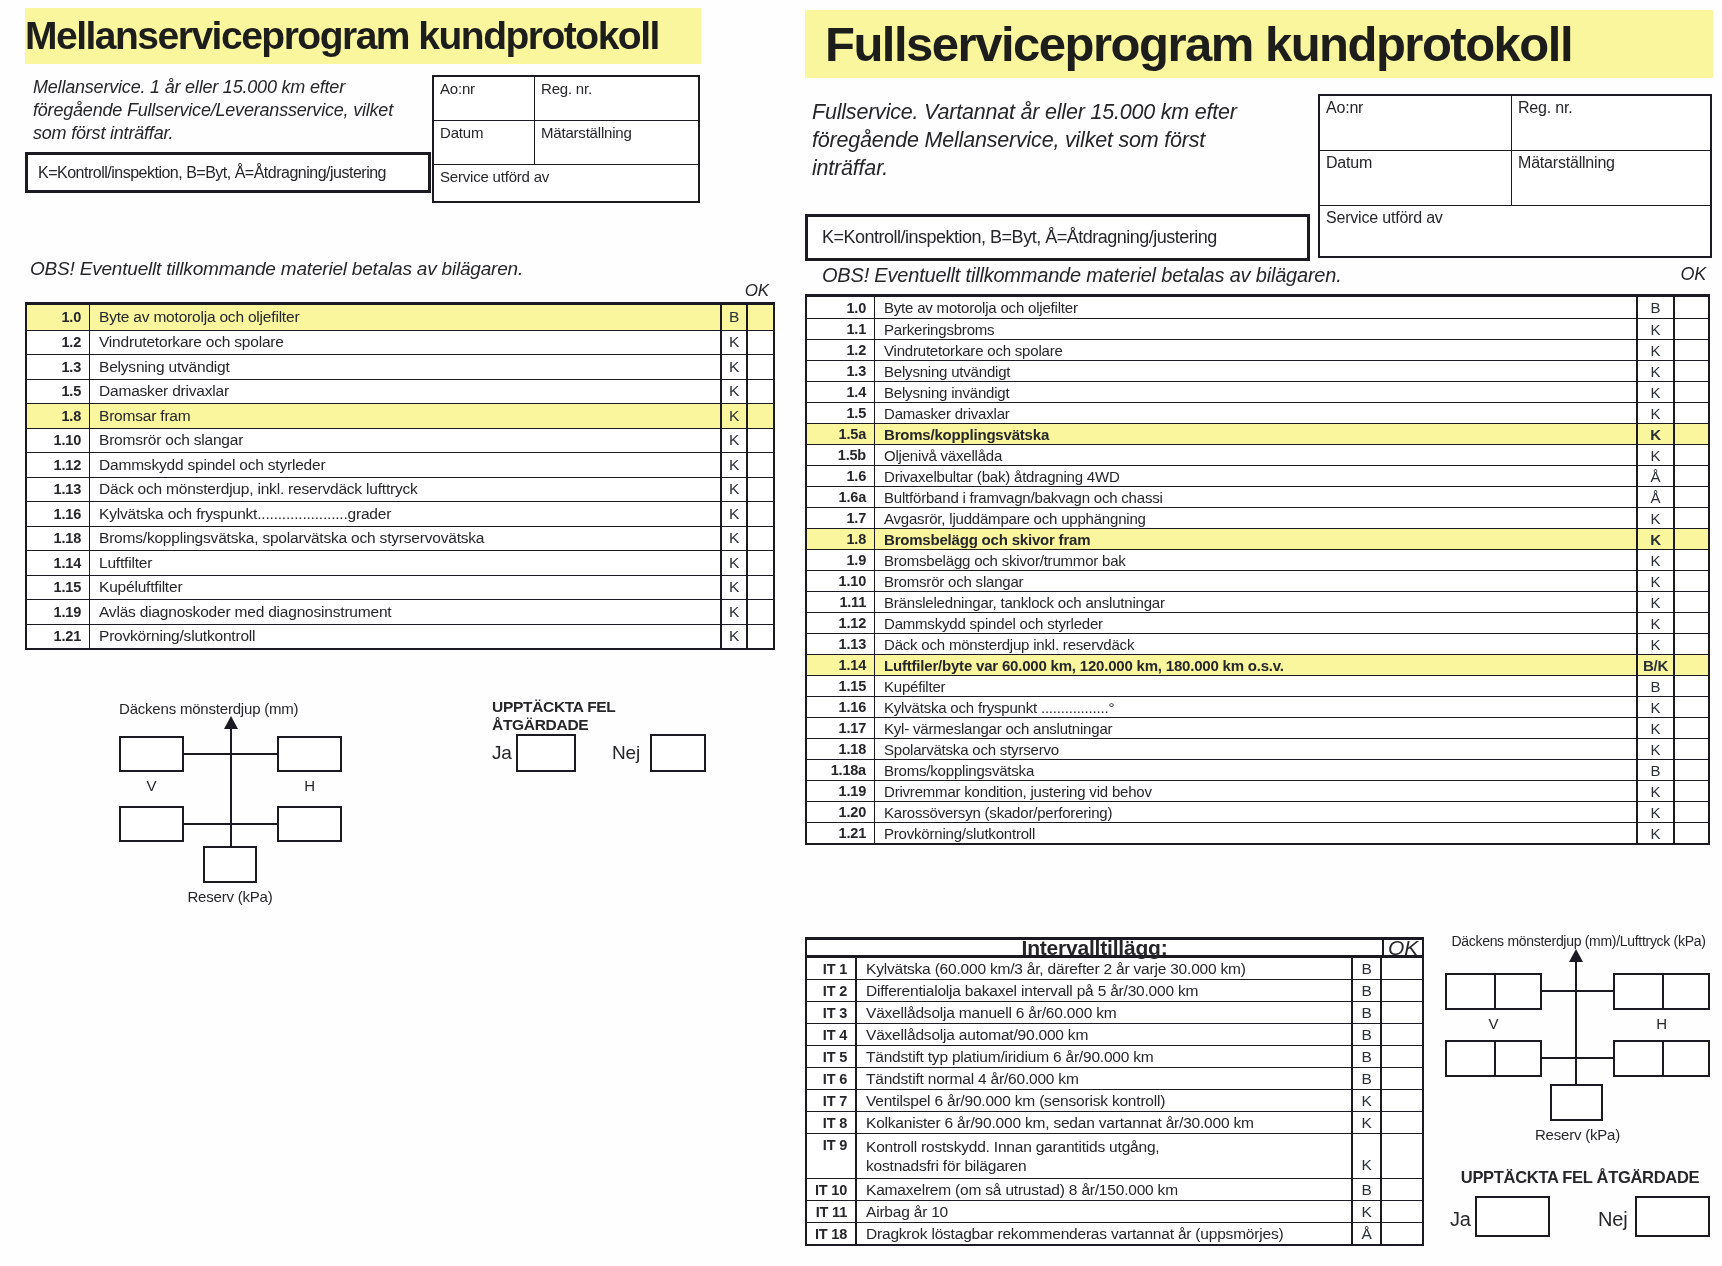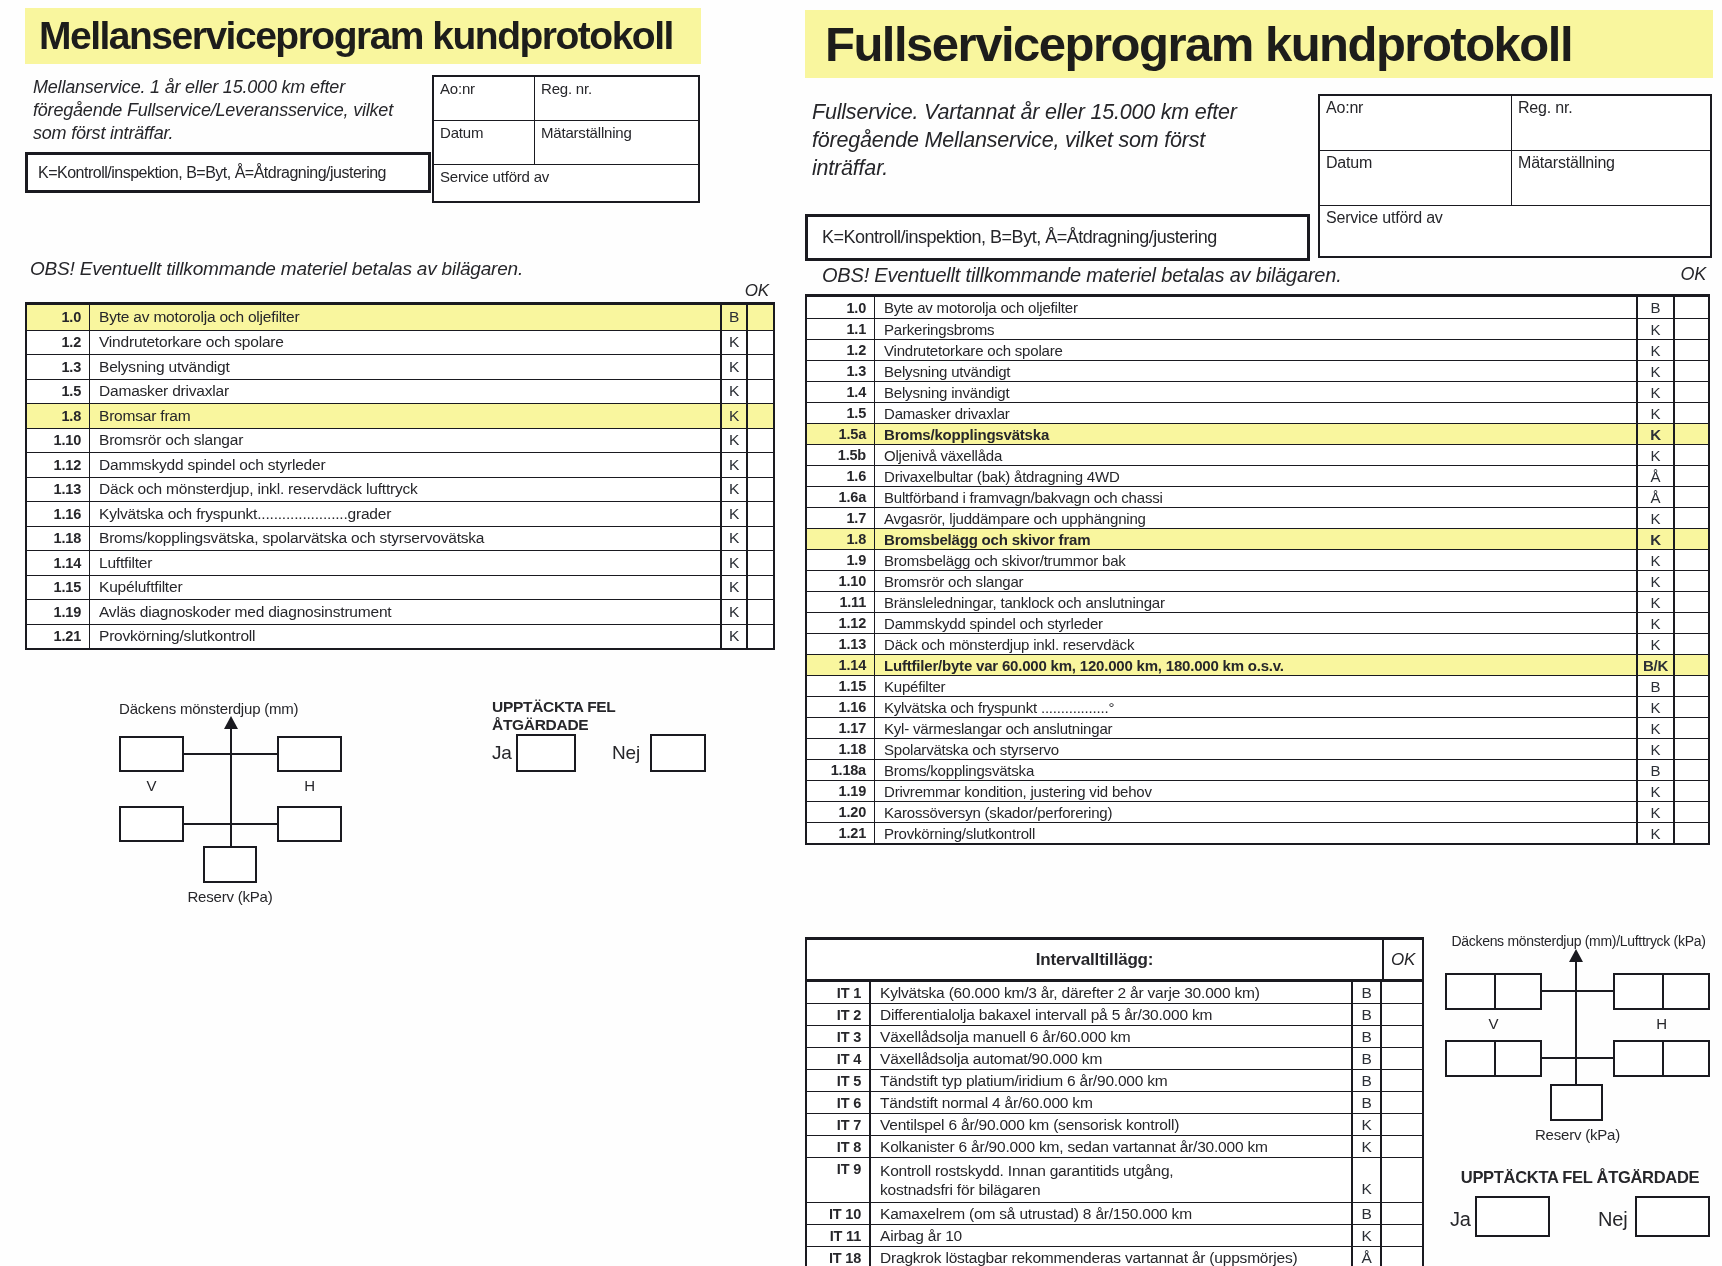--- a/index.html
+++ b/index.html
@@ -2,21 +2,21 @@
 <html style="--hl: #f9f69e;"><head>
 <meta charset="utf-8">
 <style>
   *{box-sizing:border-box;margin:0;padding:0}
   html,body{background:#fff}
   :root{--hl:#f9f69e;--ink:#1a1a20;--txt:#26262a}
   #canvas{position:relative;width:1722px;height:1266px;background:#fefefe;
           font-family:"Liberation Sans",sans-serif;color:var(--txt);overflow:hidden;letter-spacing:-0.2px}
   .abs{position:absolute}
   .title-bar{background:var(--hl);font-weight:bold;letter-spacing:-1.5px;color:#1d1d1b;display:flex;align-items:center}
-  .l-title{left:25px;top:8px;width:676px;height:56px;font-size:39px;padding-left:14px}
+  .l-title{left:25px;top:8px;width:676px;height:56px;font-size:39px;padding-left:0}
   .r-title{left:805px;top:10px;width:908px;height:68px;font-size:49px;padding-left:20px}
   .intro{font-style:italic;white-space:pre-line}
   .l-intro{left:33px;top:76px;width:398px;font-size:18px;line-height:23px}
   .r-intro{left:812px;top:98px;width:500px;font-size:21.5px;line-height:28px}
   .info-box{border:2px solid var(--ink);display:grid;background:#fff}
   .l-info{left:432px;top:75px;width:268px;height:128px;grid-template-columns:101px 1fr;grid-template-rows:44px 44px 1fr}
   .r-info{left:1318px;top:94px;width:394px;height:164px;grid-template-columns:192px 1fr;grid-template-rows:55px 55px 1fr}
   .info-cell{font-size:15px;padding:3px 6px}
   .r-info .info-cell{font-size:16px}
   .c-r{border-right:1.5px solid var(--ink)}
@@ -44,26 +44,26 @@
   .l-table .num{width:63px}
   .l-table .code{width:26px}
   .l-table .okc{width:25px}
   .r-table{left:805px;top:294px;width:905px}
   .r-table .trow{height:21px;font-size:15px}
   .r-table .num{width:68px}
   .r-table .code{width:37px}
   .r-table .okc{width:33px}
   .r-table .trow.hl{font-weight:bold}
   .r-interval{left:805px;top:937px;width:619px}
-  .it-head{display:flex;height:41px;border-bottom:2px solid var(--ink);font-size:17px}
+  .it-head{display:flex;height:17px;border-bottom:2px solid var(--ink);font-size:21px}
   .it-title{flex:1;display:flex;align-items:center;justify-content:center;font-weight:bold}
   .it-ok{width:40px;border-left:2px solid var(--ink);display:flex;align-items:center;justify-content:center;font-style:italic}
   .r-interval .trow{height:22px;font-size:15.5px}
   .r-interval .trow.tall{height:45px}
-  .r-interval .num{width:64px;border-right:2px solid var(--ink)}
+  .r-interval .num{width:50px;border-right:2px solid var(--ink)}
   .r-interval .desc{white-space:pre-line;line-height:19px}
   .r-interval .code{width:29px}
   .r-interval .okc{width:40px}
   .r-interval .tall .num{align-items:flex-start;padding-top:3px}
   .r-interval .tall .code{align-items:flex-end;padding-bottom:4px}
   .dg{position:absolute}
   .dg-box{position:absolute;border:2px solid var(--ink);background:#fff}
   .dg-box.split::after{content:"";position:absolute;left:50%;top:0;bottom:0;width:2px;background:var(--ink)}
   .dg-line{position:absolute;background:var(--ink)}
   .dg-label{position:absolute;font-size:15px;color:var(--txt)}

